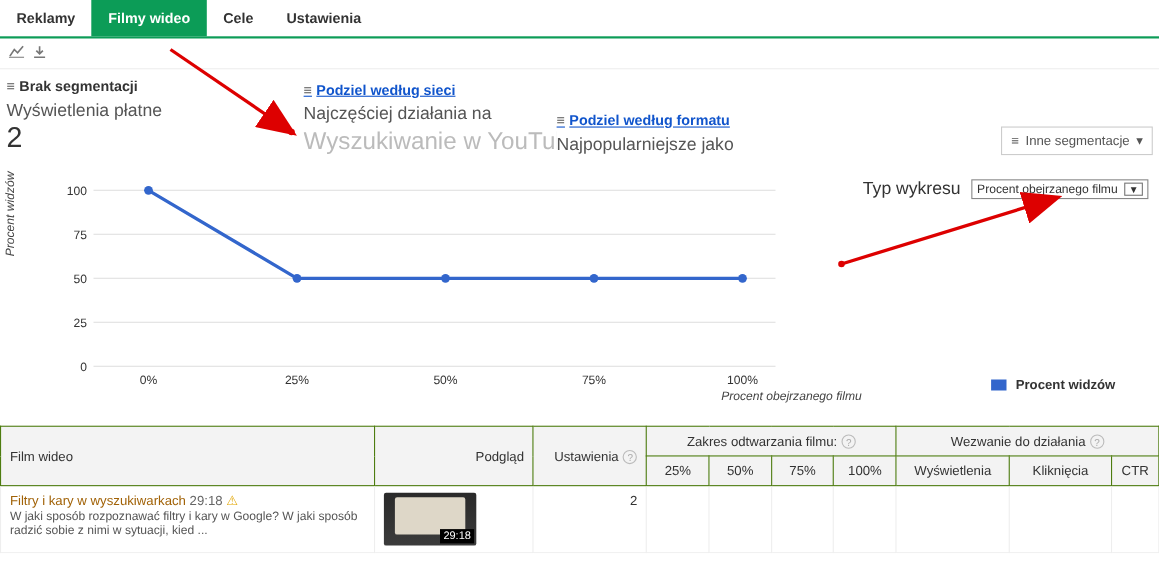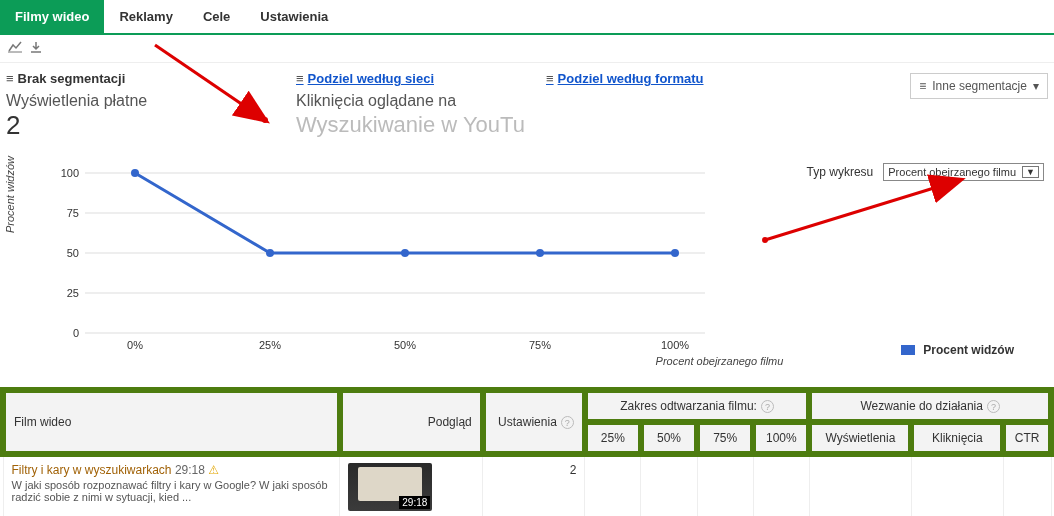--- a/index.html
+++ b/index.html
@@ -2,65 +2,65 @@
 <html><head>
 <meta charset="utf-8">
 <style>
   * { box-sizing: border-box; margin: 0; padding: 0; font-family: Arial, sans-serif; }
   body { background: #fff; width: 1054px; font-size: 12px; color: #333; position: relative; }
   .tabs { display: flex; border-bottom: 2px solid #0c9c57; }
   .tab { padding: 8px 14px; font-size: 13px; font-weight: bold; color: #333; cursor: pointer; border: 1px solid transparent; }
   .tab.active { background: #0c9c57; color: #fff; }
   .icon-bar { padding: 6px 8px; display:flex; gap:8px; border-bottom:1px solid #eee; }
   .icon-btn { color:#666; cursor:pointer; font-size:13px; }
-  .seg-row { display:flex; padding: 8px 6px 2px 6px; gap: 20px; align-items:flex-start; }
+  .seg-row { display:flex; padding: 8px 6px 2px 6px; align-items:flex-end; }
   .seg-col { flex: 0 0 auto; }
   .seg-col.a { width: 270px; }
   .seg-col.b { width: 230px; }
   .seg-col.c { width: 255px; }
   .seg-header { font-weight:bold; font-size:13px; }
   .seg-header.link { color:#1155cc; text-decoration:underline; cursor:pointer; }
   .seg-icon { color:#555; margin-right:4px; }
   .seg-sub { color:#555; font-size:16px; margin-top:6px; }
   .big-grey { color:#bbb; font-size:22px; font-weight:normal; margin-top:2px; white-space:nowrap; overflow:hidden;}
   .big-num { color:#333; font-size:26px; font-weight:normal; margin-top:0px;}
   .seg-right { margin-left:auto; padding-top:2px;}
   .seg-dropdown { border:1px solid #ccc; padding:5px 8px; font-size:12px; color:#555; display:flex; align-items:center; gap:6px; cursor:pointer;}
   .chart-area { position:relative; padding: 10px 10px 0 45px; }
   .chart-type-row { position:absolute; right:10px; top:20px; display:flex; align-items:center; gap:10px;}
-  .chart-type-lbl { font-size:12px; color:#333;}
+  .chart-type-lbl { font-size:16px; color:#333;}
   .chart-type-sel { border:1px solid #888; padding:2px 4px; font-size:11px; display:flex; align-items:center; gap:6px; cursor:pointer;}
   .chart-type-sel .arrow-down-icon { border:1px solid #777; padding:0 3px; font-size:9px;}
   .chart-svg { display:block; }
   .ylabel { position:absolute; left:4px; top:90px; transform: rotate(-90deg); transform-origin:left top; font-size:11px; font-style:italic; color:#444; }
   .xlabel { text-align:center; font-size:11px; font-style:italic; color:#444; margin-left:350px; margin-top:2px;}
   .chart-legend { position:absolute; right:40px; top:200px; display:flex; align-items:center; gap:8px; font-size:12px; font-weight:bold;}
   .chart-legend .swatch { width:14px; height:10px; background:#3366cc;}
   table.data { width:100%; border-collapse:collapse; font-size:12px; margin-top:20px;}
-  table.data th { background:#f3f3f3; border:6px solid #4d7c0f; padding:6px 8px; font-weight:normal; color:#333;}
+  table.data th { background:#f3f3f3; border:1px solid #4d7c0f; padding:6px 8px; font-weight:normal; color:#333;}
   table.data th.group { font-weight:normal;}
   table.data td { border:1px solid #eee; padding:6px 8px; vertical-align:top; background:#fff;}
   td.striped { background: repeating-linear-gradient(45deg,#f2f2f2,#f2f2f2 4px,#ececec 4px,#ececec 8px);}
   .video-title { color:#a16207; cursor:pointer;}
   .video-dur { color:#666;}
   .warn-icon { color:#e2a500; }
   .video-desc { color:#555; font-size:11px; margin-top:2px; }
   .thumb { width:84px; height:48px; background:linear-gradient(#2a2a2a,#3b3b3b); position:relative; border-radius:2px;}
   .thumb-inner { position:absolute; left:10px; top:4px; right:10px; bottom:10px; background:#ded7c8; border-radius:2px;}
   .thumb-badge { position:absolute; right:2px; bottom:2px; background:#000; color:#fff; font-size:10px; padding:1px 3px; }
   .help-icon { display:inline-block; width:13px; height:13px; border:1px solid #bbb; border-radius:50%; color:#aaa; font-size:9px; line-height:12px; text-align:center; margin-left:4px;}
   svg .arrow-head { fill:#d00; }
   svg .arrow-line { stroke:#d00; stroke-width:3; fill:none; }
 </style>
 </head>
 <body>
 
 <div class="tabs">
+  <div class="tab">Reklamy</div>
   <div class="tab active">Filmy wideo</div>
-  <div class="tab">Reklamy</div>
   <div class="tab">Cele</div>
   <div class="tab">Ustawienia</div>
 </div>
 
 <div class="icon-bar">
   <span class="icon-btn">
     <svg width="14" height="12" viewBox="0 0 14 12">
         <polyline points="1,10 5,4 8,7 13,1" stroke="#777" stroke-width="1.5" fill="none"></polyline>
         <line x1="0" y1="11" x2="14" y2="11" stroke="#777"></line>
       </svg>
@@ -74,25 +74,26 @@
 </div>
 
 <div class="seg-row">
   <div class="seg-col a">
     <div class="seg-header"><span class="seg-icon">≡</span><span>Brak segmentacji</span></div>
     <div class="seg-sub">Wyświetlenia płatne</div>
     <div class="big-num">2</div>
   </div>
   <div class="seg-col b">
     <div class="seg-header link"><span class="seg-icon">≡</span><span>Podziel według sieci</span></div>
-    <div class="seg-sub">Kliknięcia oglądane na</div>
+    <div class="seg-sub">Najczęściej działania na</div>
     <div class="big-grey">Wyszukiwanie w YouTube</div>
   </div>
   <div class="seg-col c">
     <div class="seg-header link"><span class="seg-icon">≡</span><span>Podziel według formatu</span></div>
+    <div class="seg-sub">Najpopularniejsze jako</div>
   </div>
   <div class="seg-right">
     <div class="seg-dropdown">
       <span>≡</span>
       <span>Inne segmentacje</span>
       <span>▾</span>
     </div>
   </div>
 </div>
 

